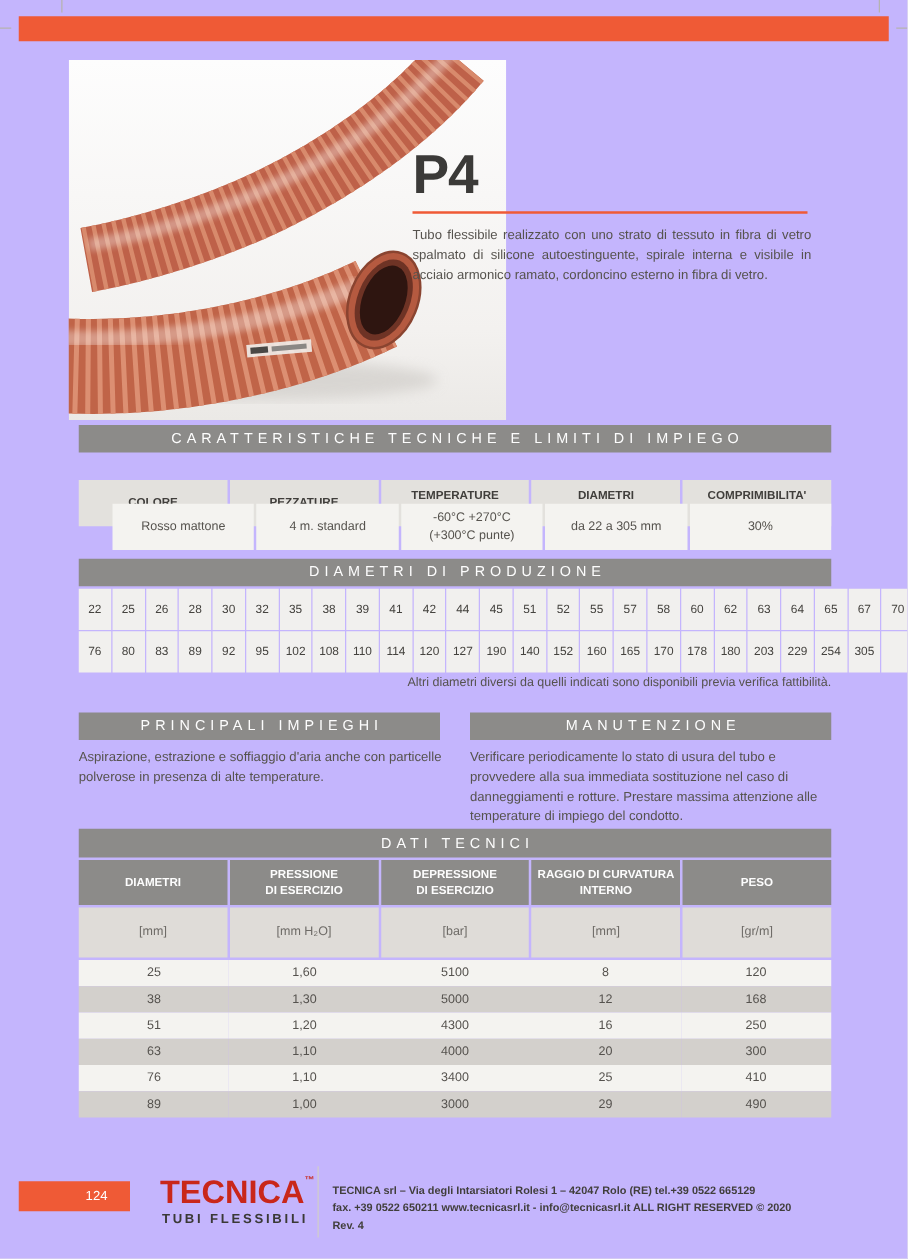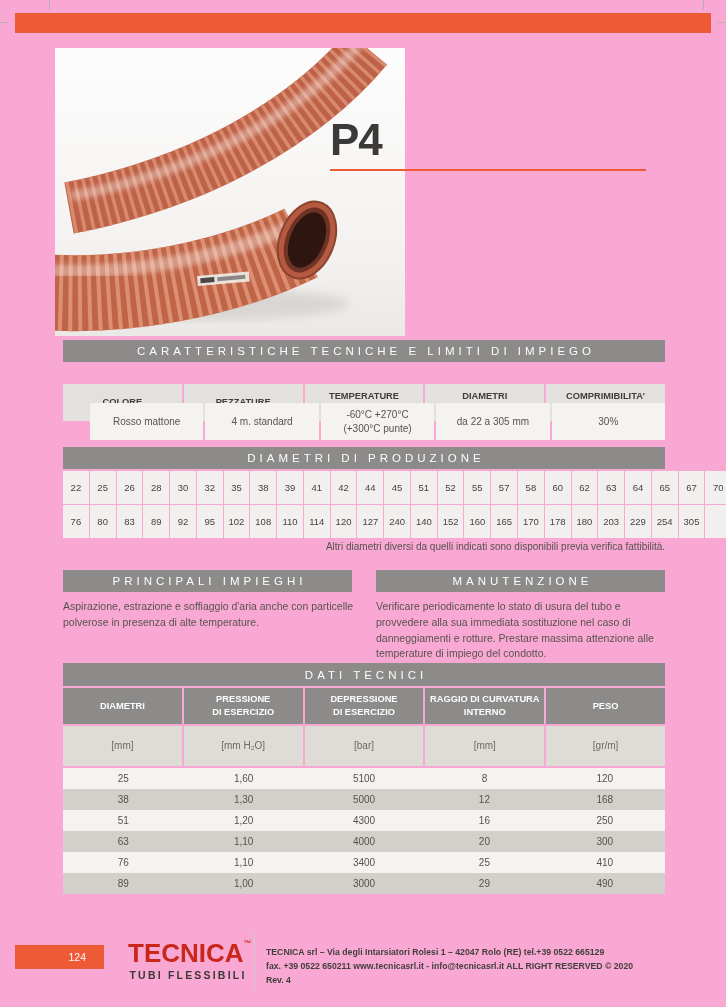--- a/index.html
+++ b/index.html
@@ -1,18 +1,18 @@
 <!DOCTYPE html>
 <html><head>
 <meta charset="utf-8">
 <style>
   * { margin:0; padding:0; box-sizing:border-box; }
   html,body { background:#e8e8e8; }
   body { font-family:"Liberation Sans", sans-serif; }
-  .page { position:relative; width:726px; height:1007px; background:#f9a8d4; margin:0 auto; overflow:hidden; }
+  .page { position:relative; width:726px; height:1007px; background:#c4b5fd; margin:0 auto; overflow:hidden; }
 
   
   .topbar { position:absolute; left:15px; top:13px; width:696px; height:20px; background:#EF5A36; }
   .cropmark { position:absolute; background:#b5b3b0; }
   .cm-v1 { left:49px; top:0; width:1px; height:10px; }
   .cm-v2 { left:703px; top:0; width:1px; height:10px; }
   .cm-h1 { left:0; top:22px; width:9px; height:1px; }
   .cm-h2 { left:717px; top:22px; width:9px; height:1px; }
 
   
@@ -111,20 +111,21 @@
       <g transform="translate(142,228) rotate(-5)">
         <rect x="0" y="0" width="52" height="10" fill="#EFEDEa" opacity="0.9"></rect>
         <rect x="3" y="2.5" width="14" height="5" fill="#4A4845"></rect>
         <rect x="20" y="3" width="28" height="4" fill="#8A8784"></rect>
       </g>
     </g>
   </svg>
 
   <div class="p-title">P4</div>
   <div class="p-underline"></div>
+  <div class="p-desc">Tubo flessibile realizzato con uno strato di tessuto in fibra di vetro spalmato di silicone autoestinguente, spirale interna e visibile in acciaio armonico ramato, cordoncino esterno in fibra di vetro.</div>
 
   <div class="gbar" style="left:63px; top:340px; width:602px;">CARATTERISTICHE TECNICHE E LIMITI DI IMPIEGO</div>
   <div class="t1-head">
     <div class="cell">COLORE</div>
     <div class="cell">PEZZATURE</div>
     <div class="cell">TEMPERATURE D'IMPIEGO</div>
     <div class="cell">DIAMETRI
 DI PRODUZIONE</div>
     <div class="cell">COMPRIMIBILITA' ASSIALE</div>
   </div>
@@ -172,21 +173,21 @@
     <div class="dcell">83</div>
     <div class="dcell">89</div>
     <div class="dcell">92</div>
     <div class="dcell">95</div>
     <div class="dcell">102</div>
     <div class="dcell">108</div>
     <div class="dcell">110</div>
     <div class="dcell">114</div>
     <div class="dcell">120</div>
     <div class="dcell">127</div>
-    <div class="dcell">240</div>
+    <div class="dcell">190</div>
     <div class="dcell">140</div>
     <div class="dcell">152</div>
     <div class="dcell">160</div>
     <div class="dcell">165</div>
     <div class="dcell">170</div>
     <div class="dcell">178</div>
     <div class="dcell">180</div>
     <div class="dcell">203</div>
     <div class="dcell">229</div>
     <div class="dcell">254</div>

